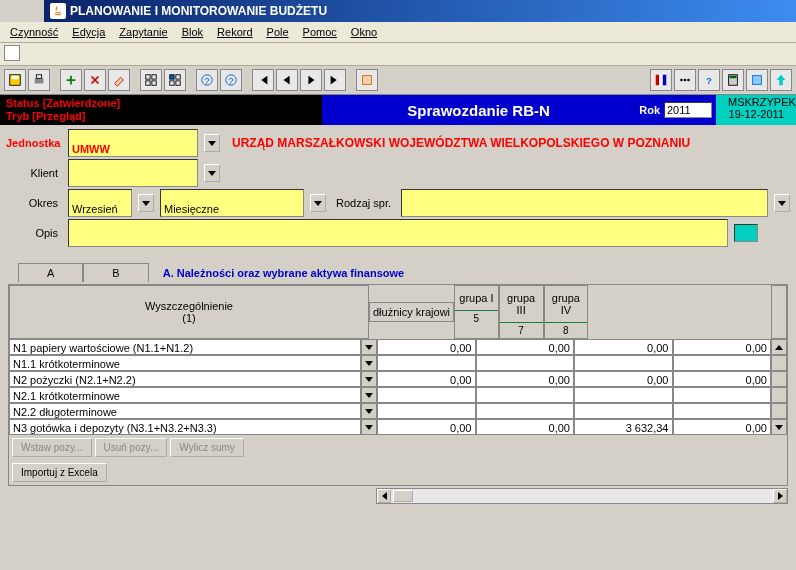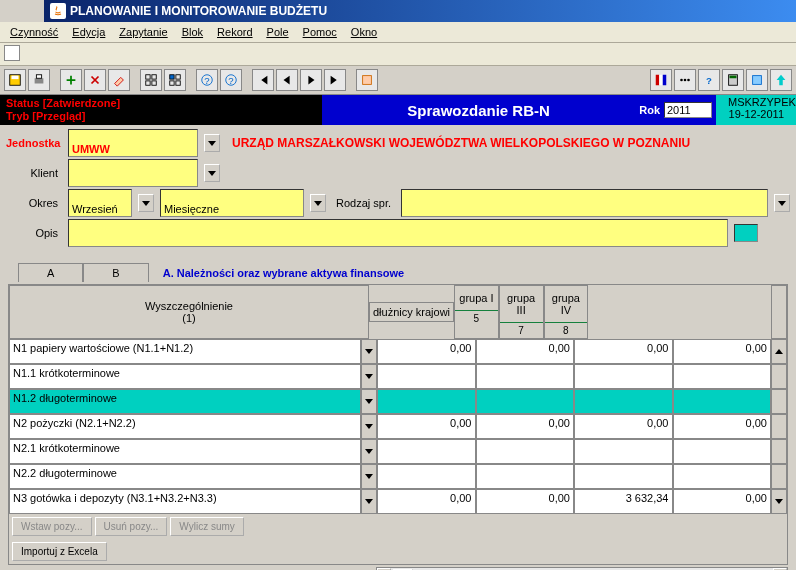--- a/index.html
+++ b/index.html
@@ -50,21 +50,21 @@
 .gh-wysz { width: 360px; border: 1px solid #888; background: #d4d0c8; display: flex; flex-direction: column; justify-content: center; text-align: center; }
 .gh-right { flex: 1; display: flex; flex-direction: row; align-items: center; }
 .gh-dluz { border: 1px solid #888; text-align: center; padding: 3px; background: #d4d0c8; }
 .gh-groups { display: flex; }
 .gh-col { flex: 1; border: 1px solid #888; text-align: center; background: #d4d0c8; }
 .gh-col-top { padding: 6px 2px; border-bottom: 1px solid #15803d; }
 .gh-col-bot { padding: 2px; font-size: 10px; }
 .gh-scroll { width: 16px; border: 1px solid #888; background: #d4d0c8; }
 
 .grid-body { }
-.grid-row { display: flex; height: 25px; }
+.grid-row { display: flex; height: 16px; }
 .grid-cell-name { width: 352px; background: #fff; border: 1px solid #888; padding: 2px 3px; overflow: hidden; white-space: nowrap; }
 .grid-cell-dd { width: 16px; background: #d4d0c8; border: 1px solid #888; display: flex; align-items: center; justify-content: center; cursor: pointer; }
 .grid-cell-val { flex: 1; background: #fff; border: 1px solid #888; text-align: right; padding: 2px 3px; }
 .grid-row.highlight .grid-cell-name { background: #00d0c0; }
 .grid-row.highlight .grid-cell-val { background: #00d0c0; }
 .grid-scroll-v { width: 16px; background: #d4d0c8; border: 1px solid #888; }
 
 .action-row { display: flex; gap: 3px; padding: 3px; background: #d4d0c8; }
 .abtn { border: 1px outset #fff; background: #d4d0c8; padding: 3px 8px; cursor: pointer; font-size: 10px; }
 .abtn.disabled { color: #888; }
@@ -335,31 +335,20 @@
         <div class="grid-cell-name">N1.1 krótkoterminowe</div>
         <div class="grid-cell-dd">
           <div class="triangle-down"></div>
         </div>
         <div class="grid-cell-val"></div>
         <div class="grid-cell-val"></div>
         <div class="grid-cell-val"></div>
         <div class="grid-cell-val"></div>
         <div class="grid-scroll-v"></div>
       </div>
-      <div class="grid-row highlight">
-        <div class="grid-cell-name">N1.2  długoterminowe</div>
-        <div class="grid-cell-dd">
-          <div class="triangle-down"></div>
-        </div>
-        <div class="grid-cell-val"></div>
-        <div class="grid-cell-val"></div>
-        <div class="grid-cell-val"></div>
-        <div class="grid-cell-val"></div>
-        <div class="grid-scroll-v"></div>
-      </div>
       <div class="grid-row">
         <div class="grid-cell-name">N2  pożyczki (N2.1+N2.2)</div>
         <div class="grid-cell-dd">
           <div class="triangle-down"></div>
         </div>
         <div class="grid-cell-val">0,00</div>
         <div class="grid-cell-val">0,00</div>
         <div class="grid-cell-val">0,00</div>
         <div class="grid-cell-val">0,00</div>
         <div class="grid-scroll-v"></div>

